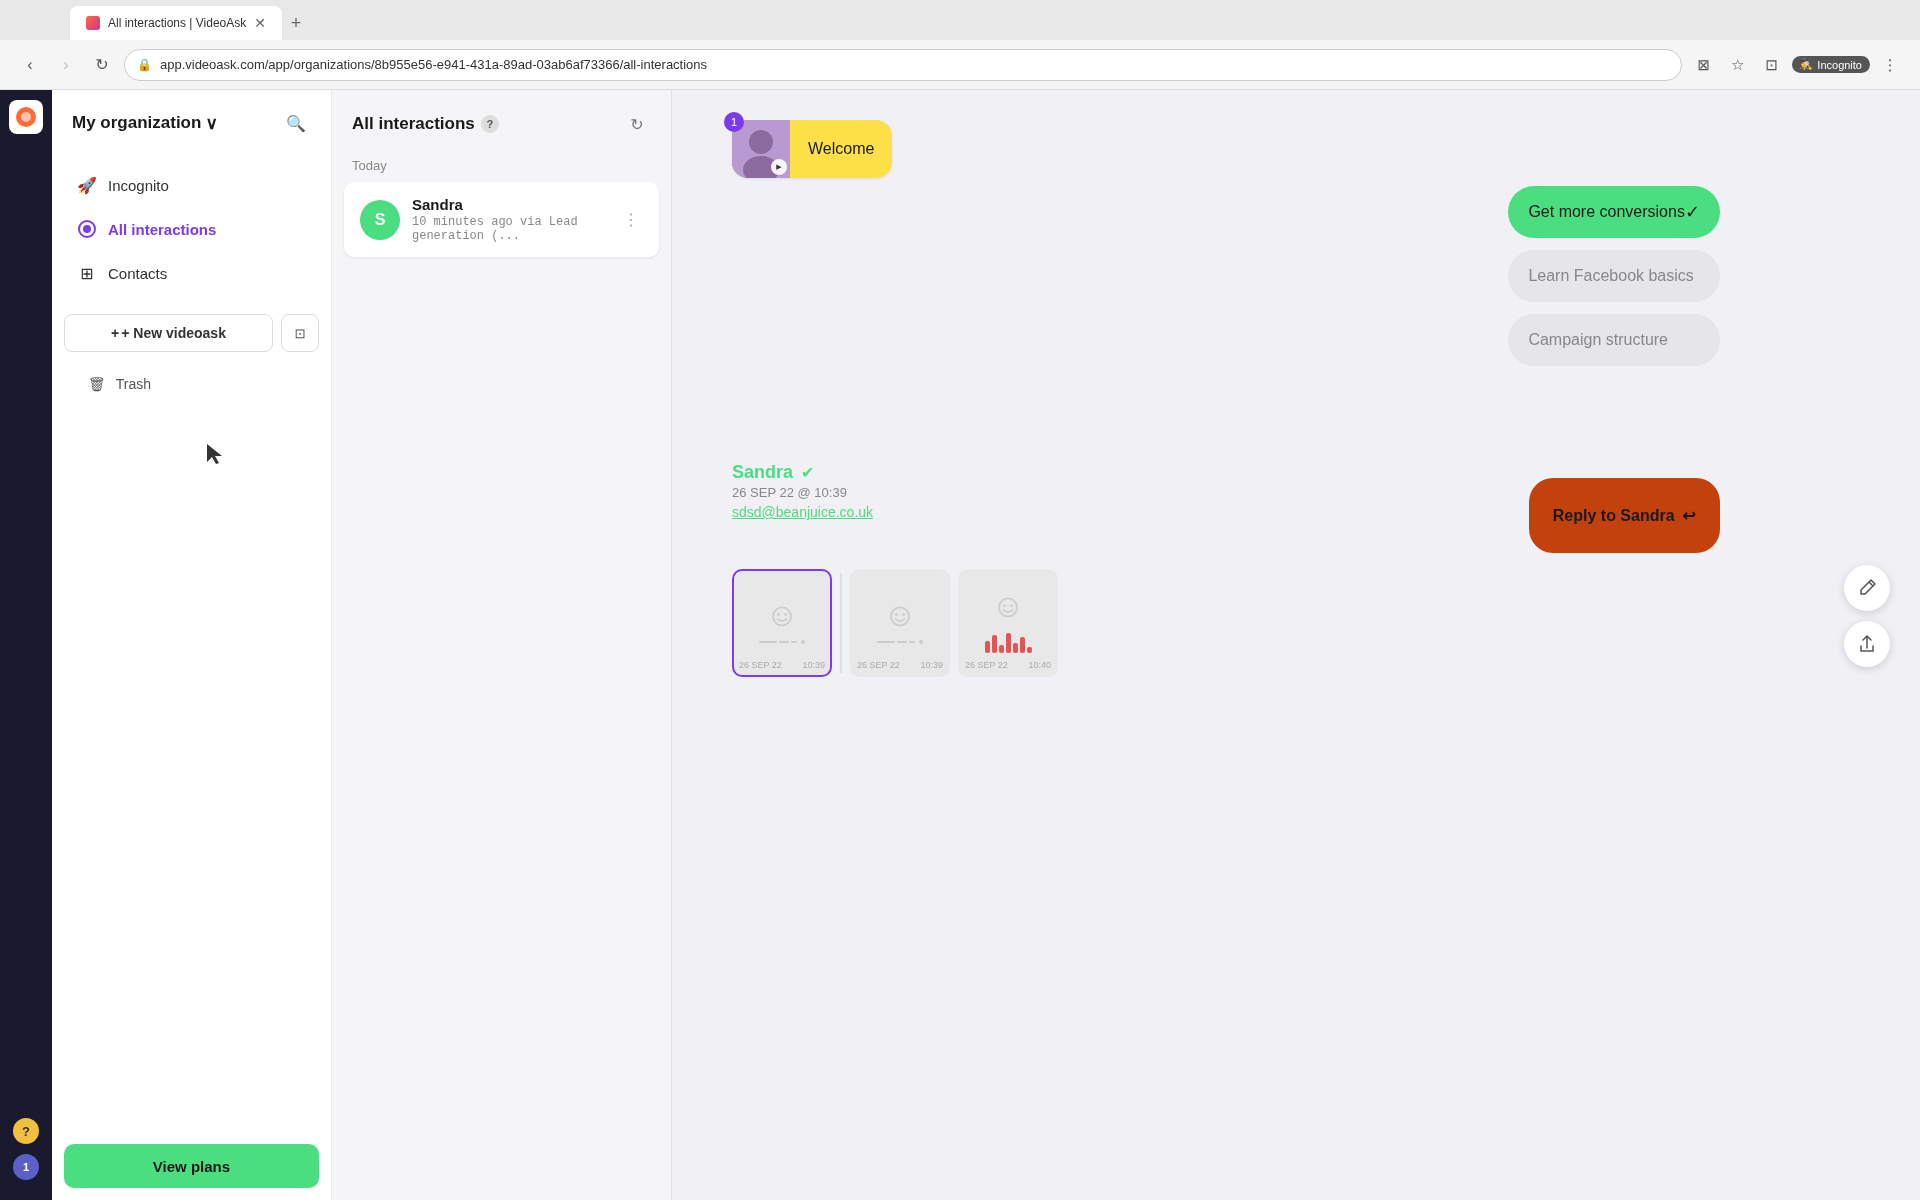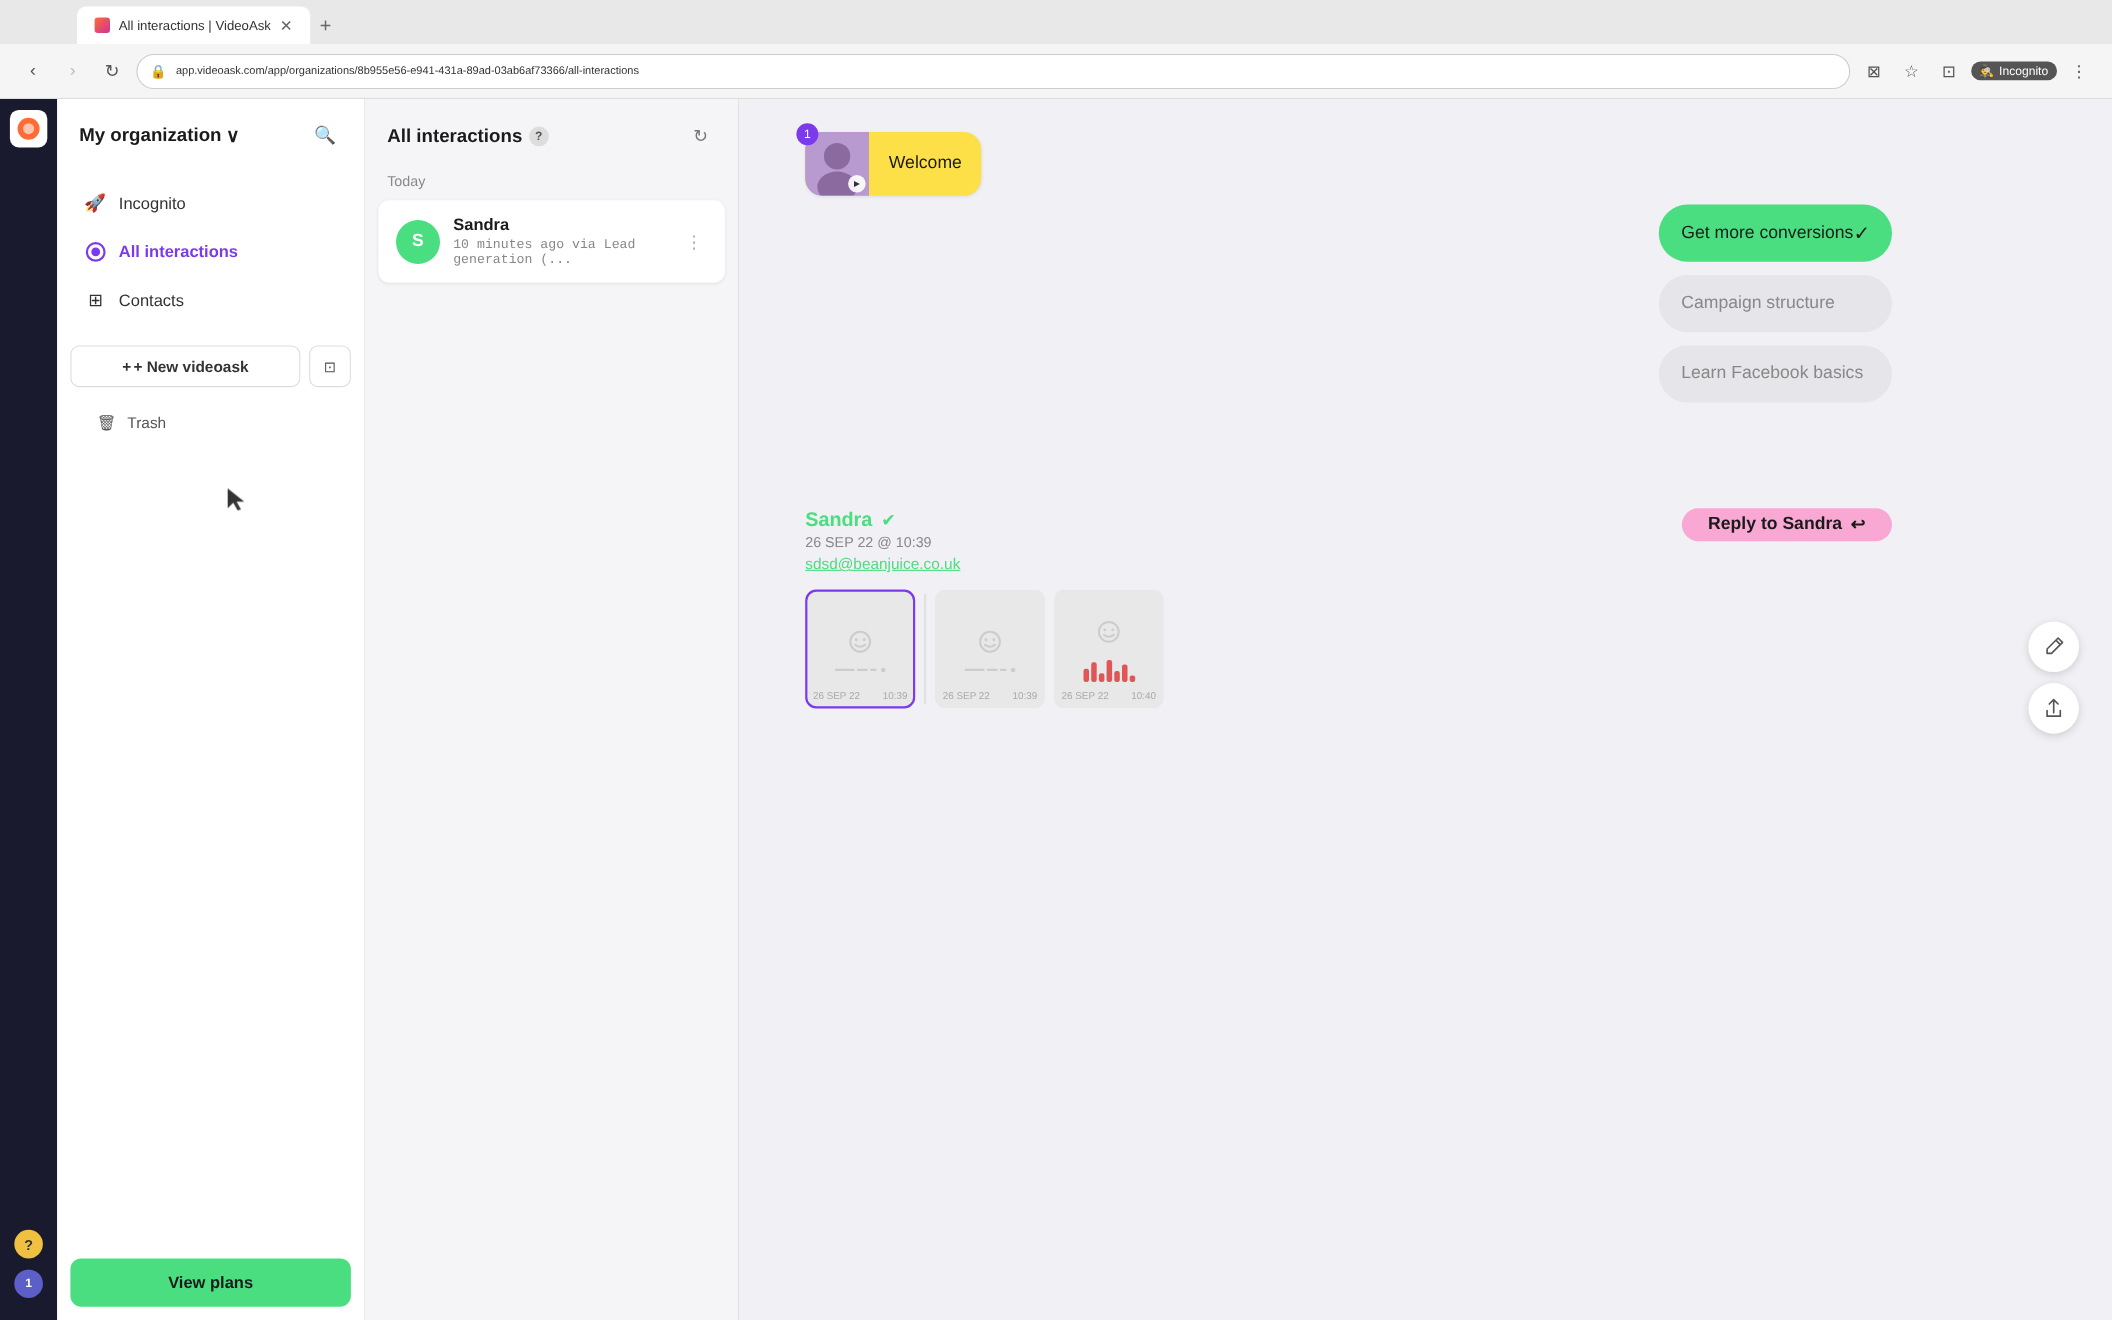--- a/index.html
+++ b/index.html
@@ -11,21 +11,21 @@
     .browser-tab { background: #fff; border-radius: 8px 8px 0 0; padding: 8px 16px; display: flex; align-items: center; gap: 8px; font-size: 13px; color: #333; min-width: 200px; height: 34px; }
     .browser-tab .favicon { width: 14px; height: 14px; border-radius: 50%; background: linear-gradient(135deg, #ff6b35, #ff3366); flex-shrink: 0; }
     .tab-title { font-size: 12px; white-space: nowrap; overflow: hidden; text-overflow: ellipsis; max-width: 160px; }
     .tab-close { margin-left: auto; color: #666; font-size: 14px; cursor: pointer; }
     .tab-new { width: 28px; height: 34px; display: flex; align-items: center; justify-content: center; color: #666; font-size: 18px; cursor: pointer; }
 
     .browser-toolbar { height: 50px; display: flex; align-items: center; padding: 0 16px; gap: 8px; background: #f5f5f5; border-bottom: 1px solid #ddd; }
     .nav-btn { width: 28px; height: 28px; display: flex; align-items: center; justify-content: center; color: #555; cursor: pointer; font-size: 16px; border-radius: 50%; }
     .address-bar { flex: 1; height: 32px; background: #fff; border: 1px solid #ccc; border-radius: 16px; display: flex; align-items: center; padding: 0 12px; gap: 8px; }
     .address-bar .lock-icon { color: #555; font-size: 12px; }
-    .address-text { font-size: 10px; color: #333; }
+    .address-text { font-size: 13px; color: #333; }
     .toolbar-icons { display: flex; align-items: center; gap: 6px; }
     .toolbar-icon { width: 28px; height: 28px; display: flex; align-items: center; justify-content: center; color: #555; font-size: 15px; cursor: pointer; border-radius: 50%; }
     .incognito-badge { display: flex; align-items: center; gap: 4px; background: #555; color: #fff; border-radius: 12px; padding: 2px 8px; font-size: 11px; cursor: pointer; }
 
     
     .app-container { display: flex; height: calc(1200px - 90px); }
 
     
     .brand-sidebar { width: 52px; background: #1a1a2e; display: flex; flex-direction: column; align-items: center; padding: 10px 0; }
     .brand-logo { width: 34px; height: 34px; background: #fff; border-radius: 8px; display: flex; align-items: center; justify-content: center; }
@@ -94,21 +94,21 @@
     .choice-btn.inactive { background: #e5e5ea; color: #888; }
 
     
     .sandra-section { margin-top: 60px; }
     .sandra-name-row { display: flex; align-items: center; gap: 8px; }
     .sandra-name { font-size: 18px; font-weight: 700; color: #4ade80; }
     .verified-icon { color: #4ade80; font-size: 16px; }
     .sandra-date { font-size: 13px; color: #888; margin-top: 2px; margin-bottom: 4px; }
     .sandra-email { font-size: 14px; color: #4ade80; text-decoration: underline; cursor: pointer; }
 
-    .reply-btn { background: #f9a8d4; border: none; border-radius: 24px; padding: 5px 24px; font-size: 16px; font-weight: 600; color: #1a1a1a; cursor: pointer; display: flex; align-items: center; gap: 8px; white-space: nowrap; }
+    .reply-btn { background: #c2410c; border: none; border-radius: 24px; padding: 28px 24px; font-size: 16px; font-weight: 600; color: #1a1a1a; cursor: pointer; display: flex; align-items: center; gap: 8px; white-space: nowrap; margin-top: 16px; }
 
     
     .video-thumbnails { display: flex; gap: 8px; margin-top: 16px; }
     .video-thumb { width: 100px; height: 108px; border-radius: 10px; background: #e8e8e8; display: flex; flex-direction: column; align-items: center; justify-content: center; border: 2px solid transparent; cursor: pointer; position: relative; overflow: hidden; }
     .video-thumb.selected { border-color: #7c3aed; }
     .video-thumb .bars-icon { display: flex; gap: 2px; align-items: flex-end; }
     .bar { background: #e05555; border-radius: 2px; width: 5px; }
 
     
     .action-buttons { position: absolute; right: 30px; top: 50%; transform: translateY(-80px); display: flex; flex-direction: column; gap: 10px; }
@@ -269,24 +269,24 @@
           </div>
         </div>
       </div>
 
       <div class="choices-container">
         <button class="choice-btn active">
           <span>Get more conversions</span>
           <span class="check">✓</span>
         </button>
         <button class="choice-btn inactive">
-          <span>Campaign structure</span>
+          <span>Learn Facebook basics</span>
         </button>
         <button class="choice-btn inactive">
-          <span>Learn Facebook basics</span>
+          <span>Campaign structure</span>
         </button>
       </div>
 
       <div class="sandra-section" style="margin-top:80px;">
         <div class="sandra-reply-row">
           <div class="sandra-info">
             <div class="sandra-name-row">
               <span class="sandra-name">Sandra</span>
               <span class="verified-icon">✔</span>
             </div>

